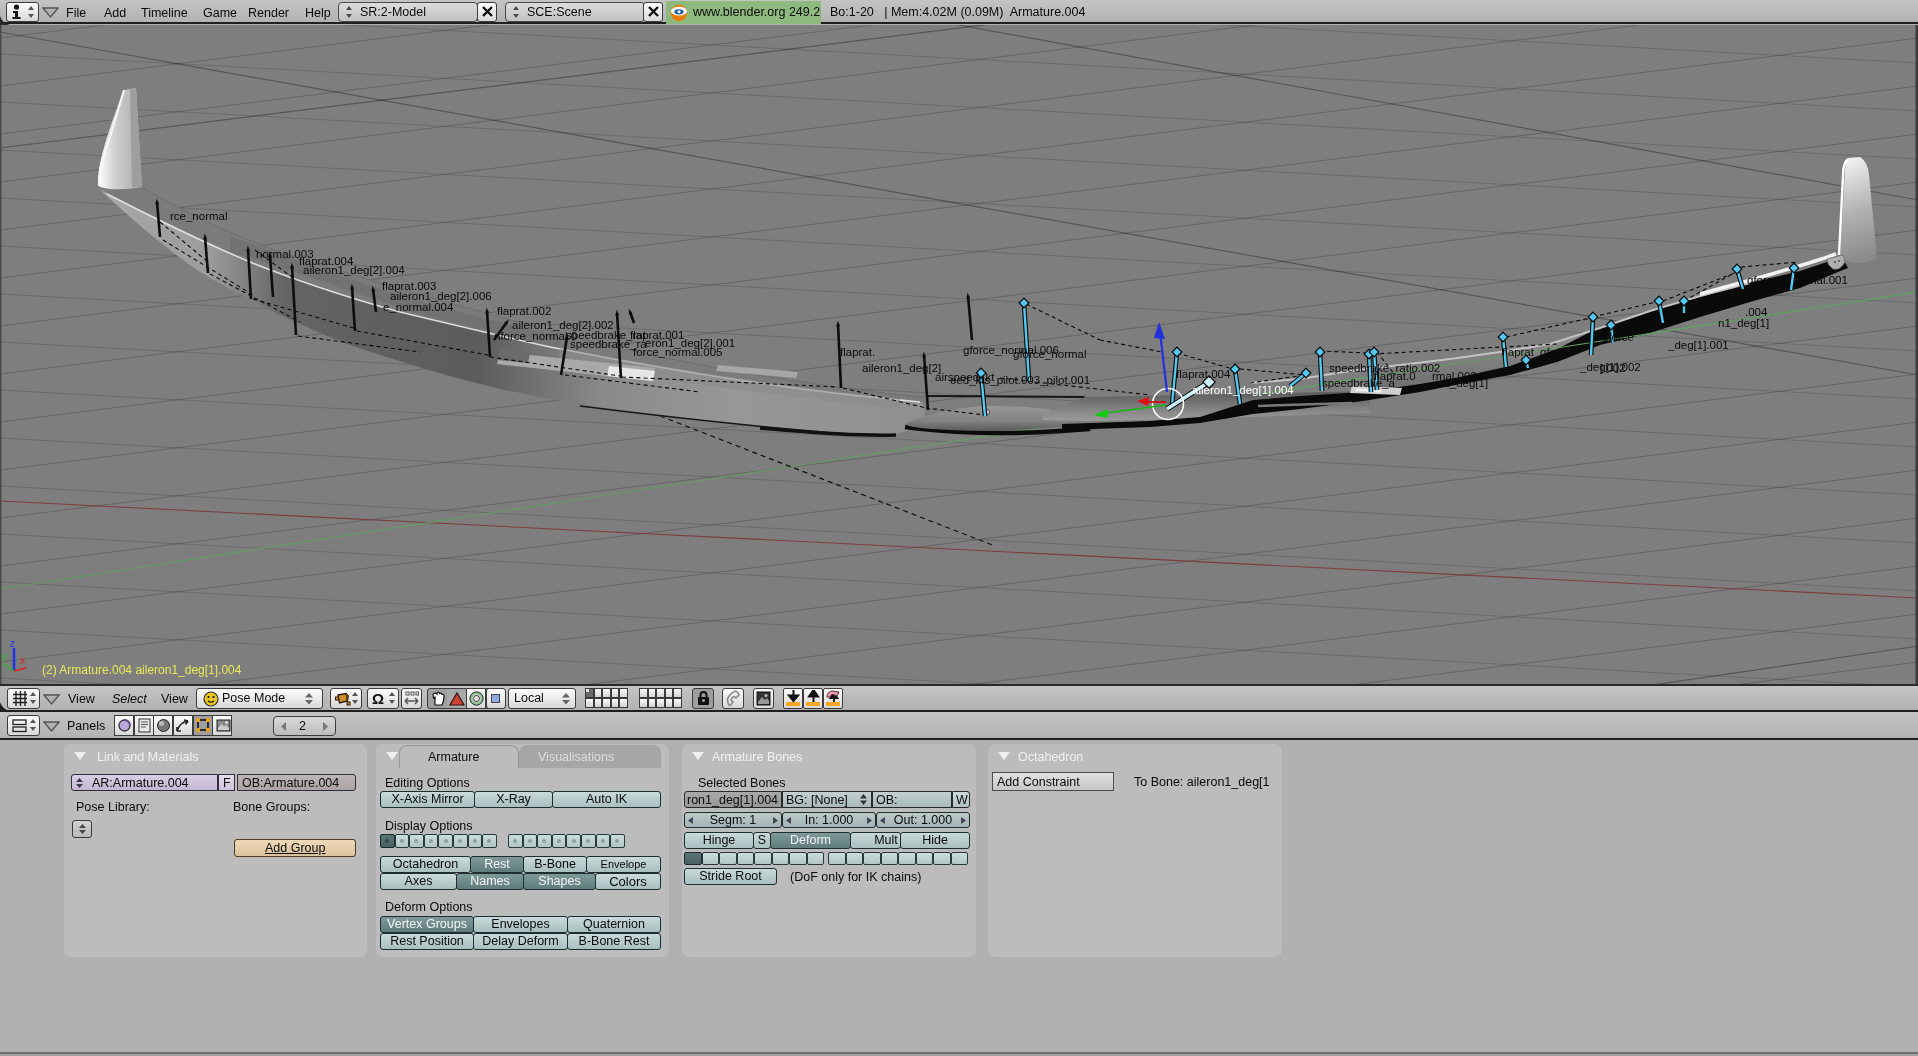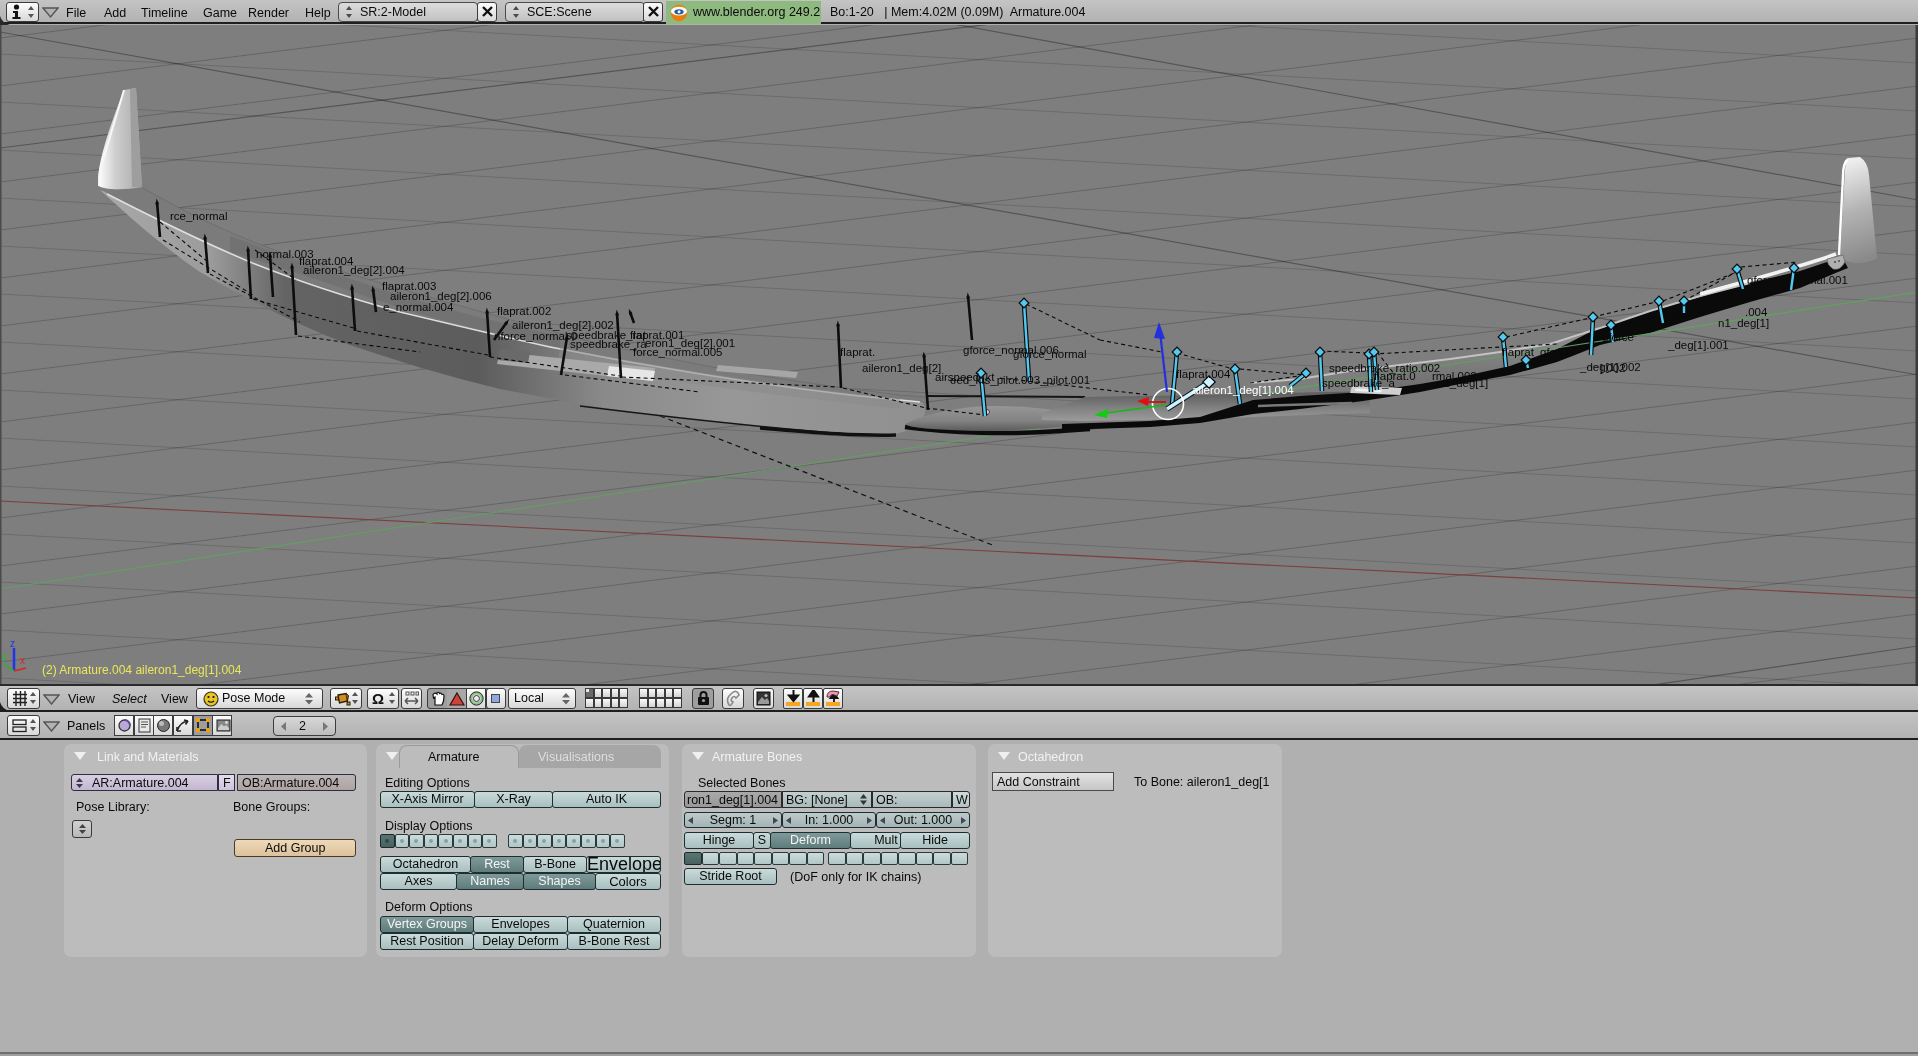--- a/index.html
+++ b/index.html
@@ -569,21 +569,21 @@
     <div class="abs t12" style="left:223px;top:776px;">F</div>
     <div class="abs" style="left:237px;top:774px;width:119px;height:17px;background:linear-gradient(#bdb5b5,#ada3a3);border:1px solid #2e2e3e;border-radius:0 3px 3px 0;"></div>
     <div class="abs t12" style="left:242px;top:776px;">OB:Armature.004</div>
     <div class="abs t12" style="left:76px;top:800px;">Pose Library:</div>
     <div class="abs t12" style="left:233px;top:800px;">Bone Groups:</div>
     <div class="abs" style="left:72px;top:820px;width:20px;height:18px;background:linear-gradient(#d2d2d2,#b8b8b8);border:1px solid #3a3a3a;border-radius:3px;"></div>
     <svg class="abs" style="left:77px;top:823px;" width="11" height="12">
       <path d="M5.5 1 L9 5 L2 5 Z M5.5 11 L9 7 L2 7 Z" fill="#444"></path>
     </svg>
     <div class="abs" style="left:234px;top:839px;width:122px;height:18px;background:linear-gradient(#eed9b8,#dcc29c);border:1px solid #4a3a26;border-radius:3px;"></div>
-    <div class="abs t12" style="left:265px;top:841px;">Add Group</div>
+    <div class="abs t12" style="left:265px;top:841px;text-decoration:underline;">Add Group</div>
     <div class="panel" style="left:376px;top:744px;width:293px;height:213px;"></div>
     <div class="ptri" style="left:386px;top:752px;"></div>
     <div class="abs" style="left:399px;top:745px;width:120px;height:23px;background:#bcbcbc;border-radius:8px 8px 0 0;border:1px solid #9a9a9a;border-bottom:none;"></div>
     <div class="abs t12" style="left:428px;top:750px;">Armature</div>
     <div class="abs" style="left:519px;top:745px;width:142px;height:23px;background:#a6a6a6;border-radius:8px 8px 0 0;"></div>
     <div class="abs" style="left:538px;top:750px;font-size:12.5px;color:#dedede;">Visualisations</div>
     <div class="abs t12" style="left:385px;top:776px;">Editing Options</div>
     <div class="tbtn" style="left:380px;top:791px;width:95px;height:17px;font-size:12.5px;line-height:15px;">X-Axis Mirror</div>
     <div class="tbtn" style="left:474px;top:791px;width:79px;height:17px;font-size:12.5px;line-height:15px;">X-Ray</div>
     <div class="tbtn" style="left:552px;top:791px;width:109px;height:17px;font-size:12.5px;line-height:15px;">Auto IK</div>
@@ -648,21 +648,21 @@
     <div class="abs" style="left:595.6px;top:834px;width:14.6px;height:14px;">
       <div class="dot"></div>
     </div>
     <div class="lay" style="left:610.2px;top:834px;width:14.6px;height:14px;"></div>
     <div class="abs" style="left:610.2px;top:834px;width:14.6px;height:14px;">
       <div class="dot"></div>
     </div>
     <div class="tbtn" style="left:380px;top:856px;width:91px;height:17px;font-size:12.5px;line-height:15px;">Octahedron</div>
     <div class="tbtnd" style="left:470px;top:856px;width:54px;height:17px;font-size:12.5px;line-height:15px;">Rest</div>
     <div class="tbtn" style="left:523px;top:856px;width:64px;height:17px;font-size:12.5px;line-height:15px;">B-Bone</div>
-    <div class="tbtn" style="left:586px;top:856px;width:75px;height:17px;font-size:18px;line-height:15px;">Envelope</div>
+    <div class="tbtn" style="left:586px;top:856px;width:75px;height:17px;font-size:11px;line-height:15px;">Envelope</div>
     <div class="tbtn" style="left:380px;top:873px;width:77px;height:17px;font-size:12.5px;line-height:15px;">Axes</div>
     <div class="tbtnd" style="left:456px;top:873px;width:68px;height:17px;font-size:12.5px;line-height:15px;">Names</div>
     <div class="tbtnd" style="left:523px;top:873px;width:73px;height:17px;font-size:12.5px;line-height:15px;">Shapes</div>
     <div class="tbtn" style="left:595px;top:873px;width:66px;height:17px;font-size:13px;line-height:15px;">Colors</div>
     <div class="abs t12" style="left:385px;top:900px;">Deform Options</div>
     <div class="tbtnd" style="left:380px;top:916px;width:94px;height:17px;font-size:12.5px;line-height:15px;">Vertex Groups</div>
     <div class="tbtn" style="left:473px;top:916px;width:95px;height:17px;font-size:12.5px;line-height:15px;">Envelopes</div>
     <div class="tbtn" style="left:567px;top:916px;width:94px;height:17px;font-size:12.5px;line-height:15px;">Quaternion</div>
     <div class="tbtn" style="left:380px;top:933px;width:94px;height:17px;font-size:12.5px;line-height:15px;">Rest Position</div>
     <div class="tbtn" style="left:473px;top:933px;width:95px;height:17px;font-size:12.5px;line-height:15px;">Delay Deform</div>

